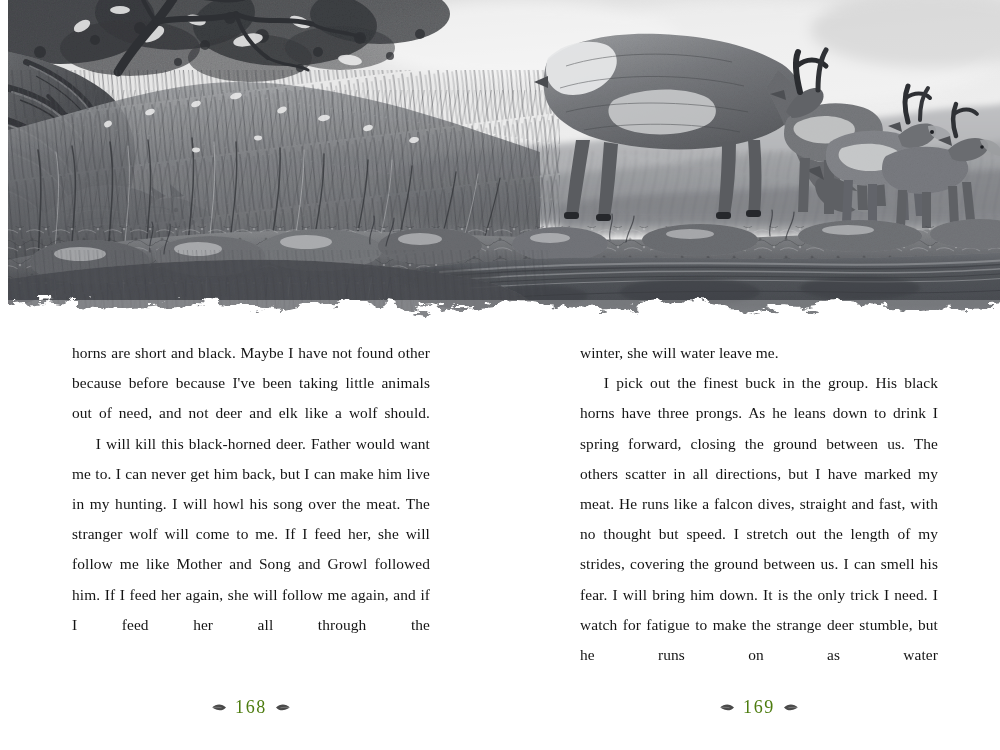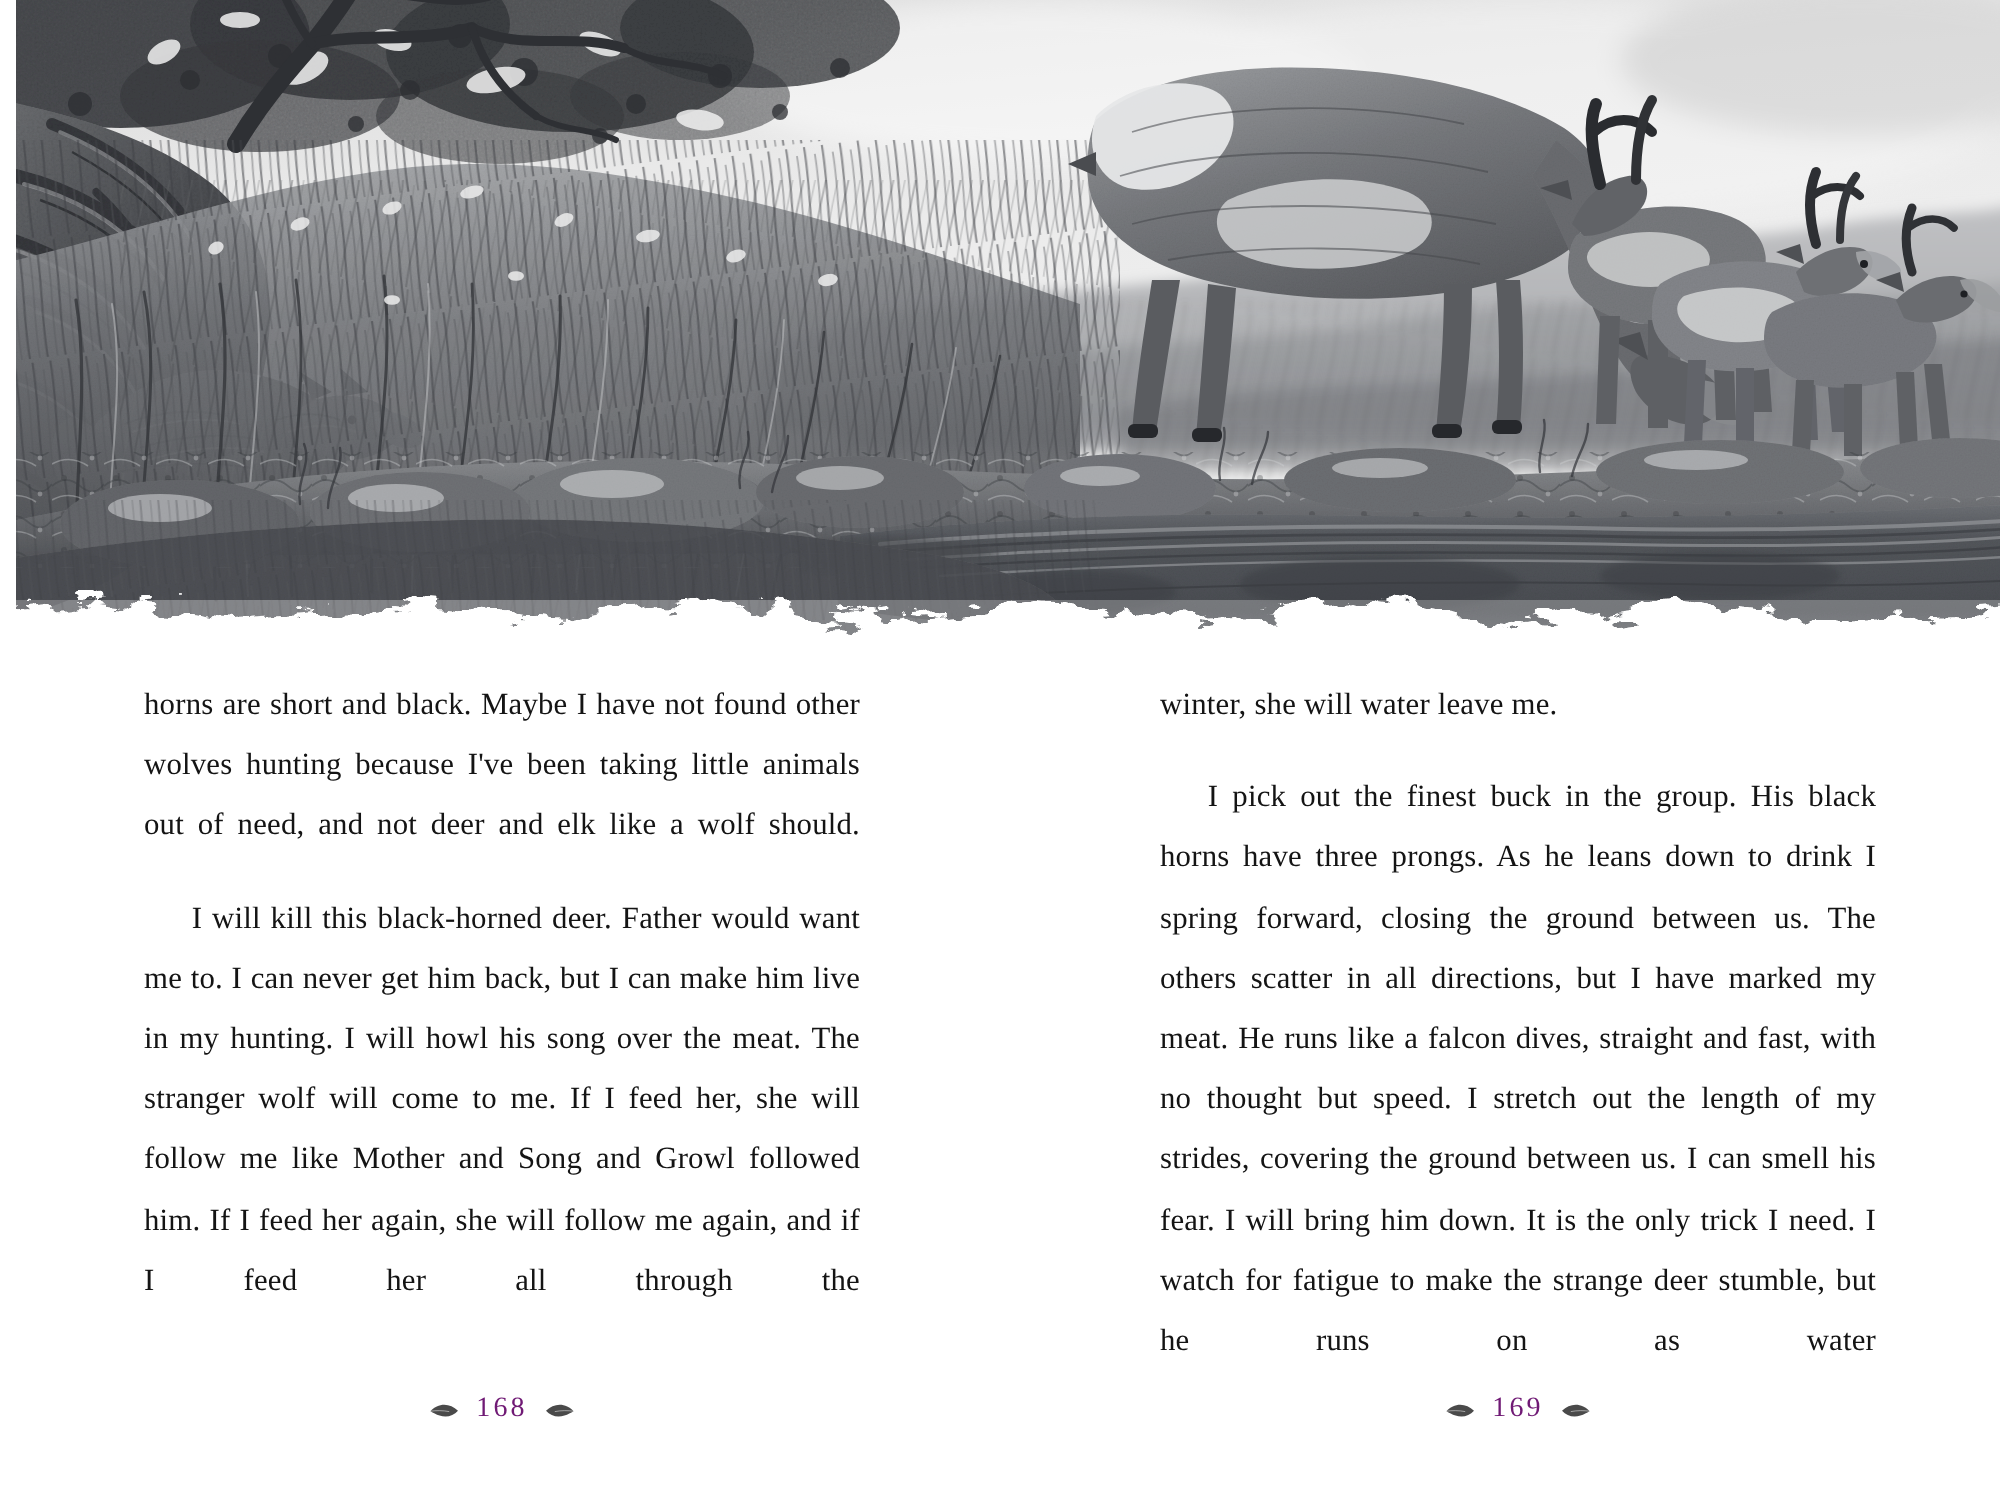--- a/index.html
+++ b/index.html
@@ -57,38 +57,38 @@
     text-justify: inter-word;
     letter-spacing: 0.1px;
   }
   #col-left  { margin-left: 72px; }
   #col-right { margin-right: 62px; }
 
   .para {
     margin: 0;
     text-align: justify;
   }
-  .para.indent { text-indent: 1.55em; margin-top: 16px; }
+  .para.indent { text-indent: 1.55em; }
   .para.cont   { text-indent: 0; }
   
   .para.full-justify {
     text-align-last: justify;
   }
 
   
   .folio {
     position: absolute;
     top: 697px;
     display: flex;
     align-items: center;
     justify-content: center;
     gap: 7px;
-    font-size: 14px;
+    font-size: 18px;
     letter-spacing: 1.6px;
-    color: #701a75;
+    color: #4d7c0f;
     font-family: "Liberation Serif", "DejaVu Serif", serif;
   }
   #folio-left  { left: 72px;  width: 358px; }
   #folio-right { right: 62px; width: 358px; }
 
   .folio-num { padding: 0 1px; }
 
   .ornament {
     display: inline-block;
     width: 15px;
@@ -599,21 +599,21 @@
       </g>
       </g>
 
       <rect x="0" y="300" width="1000" height="35" fill="#ffffff" opacity="0.25"></rect>
     </svg>
   </div>
 
   <div id="text-body">
 
     <div class="column" id="col-left">
-      <p class="para cont full-justify">horns are short and black. Maybe I have not found other wolves hunting because I've been taking little animals out of need, and not deer and elk like a wolf should.</p>
+      <p class="para cont full-justify">horns are short and black. Maybe I have not found other because before because I've been taking little animals out of need, and not deer and elk like a wolf should.</p>
       <p class="para indent full-justify">I will kill this black-horned deer. Father would want me to. I can never get him back, but I can make him live in my hunting. I will howl his song over the meat. The stranger wolf will come to me. If I feed her, she will follow me like Mother and Song and Growl followed him. If I feed her again, she will follow me again, and if I feed her all through the</p>
     </div>
 
     <div class="column" id="col-right">
       <p class="para cont">winter, she will water leave me.</p>
       <p class="para indent full-justify">I pick out the finest buck in the group. His black horns have three prongs. As he leans down to drink I spring forward, closing the ground between us. The others scatter in all directions, but I have marked my meat. He runs like a falcon dives, straight and fast, with no thought but speed. I stretch out the length of my strides, covering the ground between us. I can smell his fear. I will bring him down. It is the only trick I need. I watch for fatigue to make the strange deer stumble, but he runs on as water</p>
     </div>
 
   </div>
 

